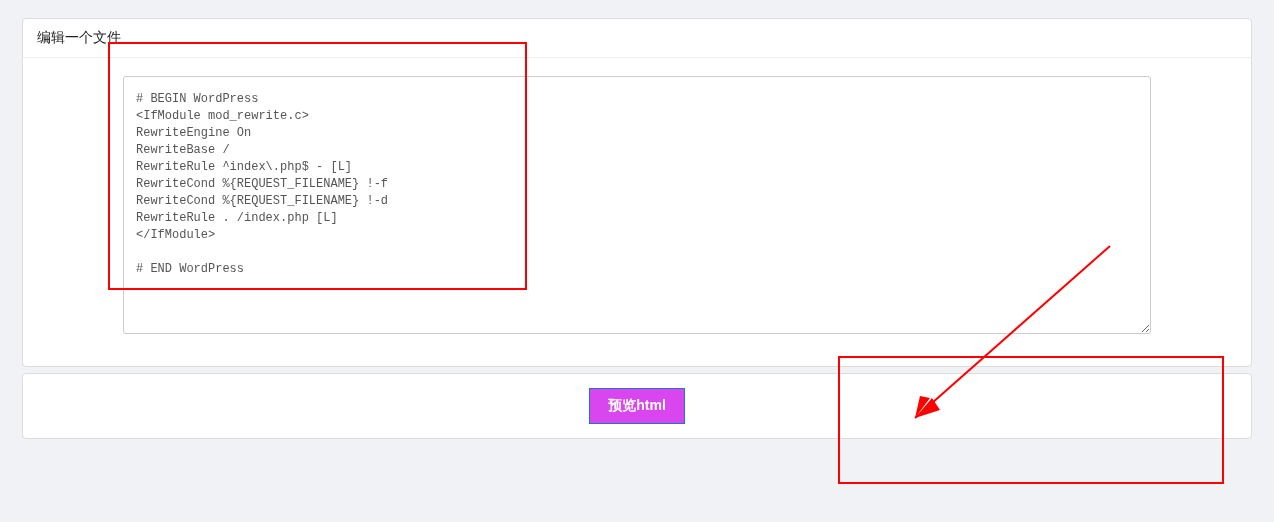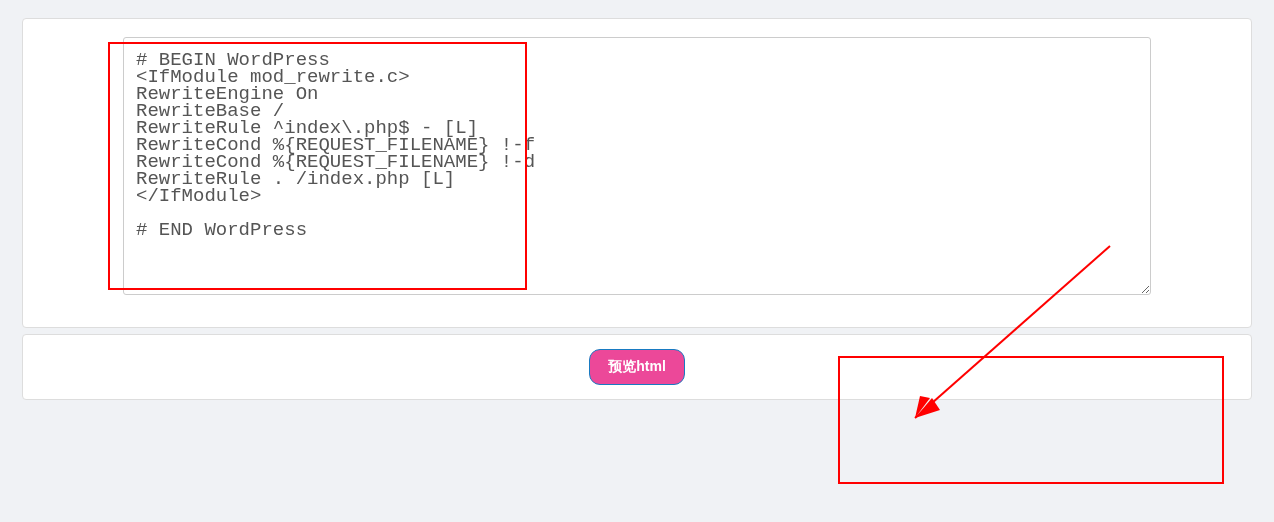--- a/index.html
+++ b/index.html
@@ -33,21 +33,21 @@
   .textarea-wrap {
     position: relative;
   }
   textarea.file-content {
     width: 100%;
     height: 258px;
     border: 1px solid #ccc;
     border-radius: 3px;
     padding: 14px 12px;
     font-family: "Courier New", Courier, monospace;
-    font-size: 19px;
+    font-size: 12px;
     line-height: 17px;
     color: #555;
     resize: both;
     outline: none;
     white-space: pre;
   }
   .mid-panel {
     background: #fff;
     border: 1px solid #ddd;
     border-radius: 4px;
@@ -57,24 +57,24 @@
   }
   .bottom-panel {
     background: #fff;
     border: 1px solid #ddd;
     border-radius: 4px;
     padding: 14px 18px;
     text-align: right;
   }
   .btn {
     display: inline-block;
-    background: #ec4899;
+    background: #d946ef;
     color: #fff;
     border: 1px solid #187bc2;
-    border-radius: 11px;
+    border-radius: 0;
     padding: 8px 18px;
     font-size: 14px;
     font-weight: 600;
     cursor: pointer;
     vertical-align: middle;
   }
   .filename-input {
     display: inline-block;
     height: 34px;
     width: 190px;
@@ -103,20 +103,21 @@
     height: 210px;
     pointer-events: none;
   }
 </style>
 </head>
 <body>
 
 <div class="outer">
 
   <div class="panel">
+    <div class="panel-header">编辑一个文件</div>
     <div class="panel-body">
       <div class="textarea-wrap">
         <textarea class="file-content" style=""># BEGIN WordPress
 &lt;IfModule mod_rewrite.c&gt;
 RewriteEngine On
 RewriteBase /
 RewriteRule ^index\.php$ - [L]
 RewriteCond %{REQUEST_FILENAME} !-f
 RewriteCond %{REQUEST_FILENAME} !-d
 RewriteRule . /index.php [L]

